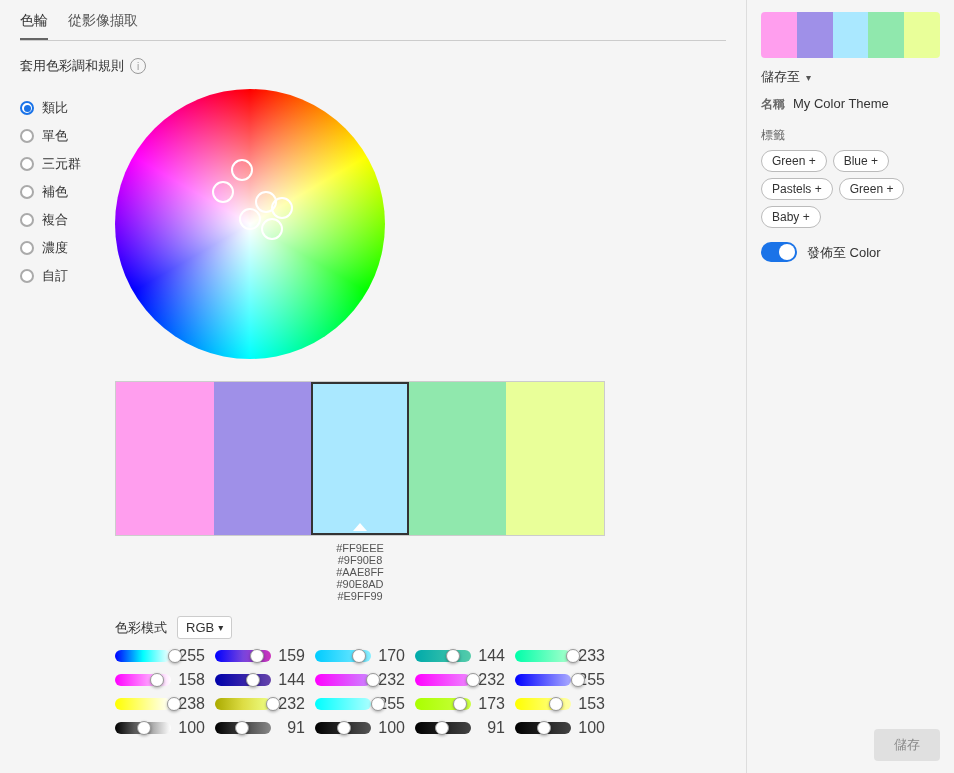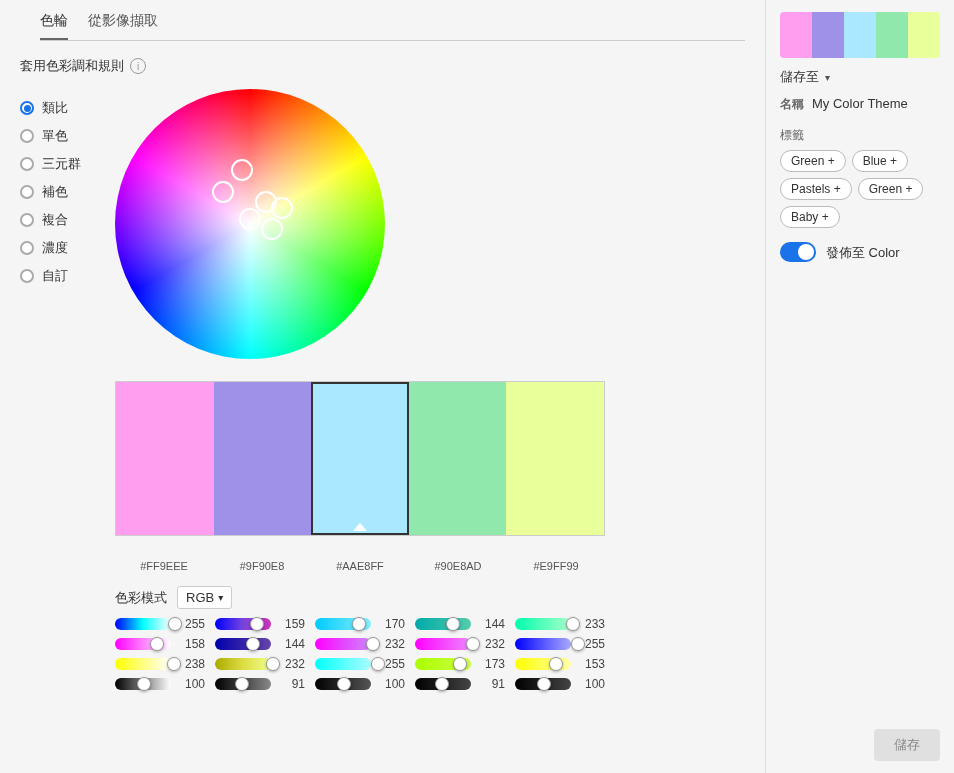--- a/index.html
+++ b/index.html
@@ -21,21 +21,20 @@
       padding: 12px 20px;
       display: flex;
       flex-direction: column;
     }
 
     .tabs {
       display: flex;
       gap: 20px;
       border-bottom: 1px solid #ccc;
       margin-bottom: 16px;
-      margin-left: 20px;
     }
     .tab {
       padding-bottom: 8px;
       cursor: pointer;
       font-size: 14px;
       color: #555;
       border-bottom: 2px solid transparent;
     }
     .tab.active {
       color: #333;
@@ -183,21 +182,22 @@
       border-radius: 3px;
       padding: 3px 8px;
       cursor: pointer;
       font-size: 13px;
     }
 
     
     .hex-labels {
       display: flex;
       width: 490px;
-      margin-top: 24px;
+      margin-top: 6px;
+      flex-direction: column;
     }
     .hex-label {
       flex: 1;
       text-align: center;
       font-size: 11px;
       color: #555;
     }
 
     
     .sliders-section {
@@ -230,27 +230,27 @@
       border-radius: 50%;
       background: white;
       border: 1px solid #999;
       top: 50%;
       transform: translateY(-50%);
       box-shadow: 0 1px 3px rgba(0,0,0,0.3);
     }
     .slider-value {
       min-width: 28px;
       text-align: right;
-      font-size: 12px;
+      font-size: 16px;
       color: #444;
     }
 
     
     .right-panel {
-      width: 189px;
+      width: 208px;
       background: #f5f5f5;
       border-left: 1px solid #ddd;
       padding: 12px 14px;
       display: flex;
       flex-direction: column;
       gap: 10px;
     }
 
     .preview-bar {
       display: flex;

